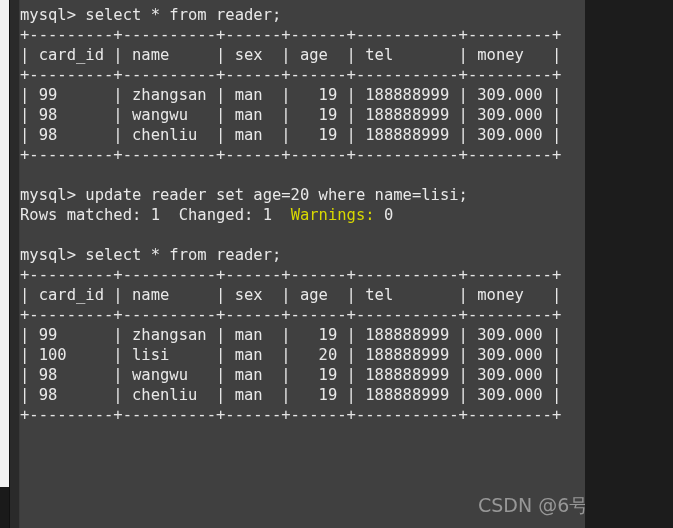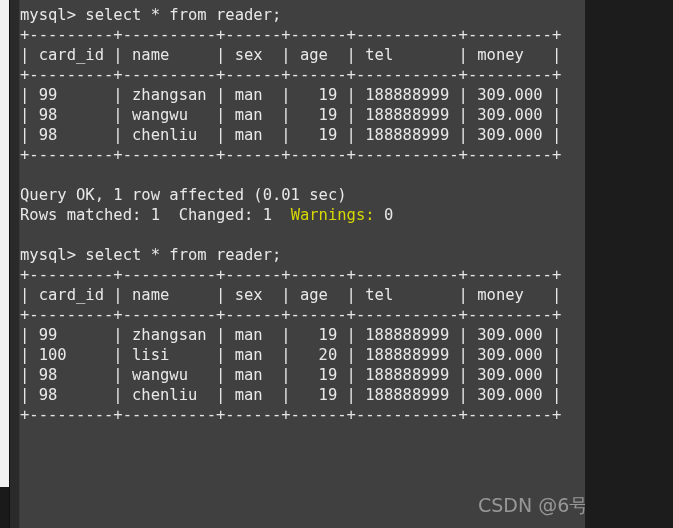--- a/index.html
+++ b/index.html
@@ -96,21 +96,21 @@
   <div id="term">
       <div class="line"><span class="c-default">mysql&gt; select * from reader;</span></div>
       <div class="line"><span class="c-rule">+---------+----------+------+------+-----------+---------+</span></div>
       <div class="line"><span class="c-default">| card_id | name     | sex  | age  | tel       | money   |</span></div>
       <div class="line"><span class="c-rule">+---------+----------+------+------+-----------+---------+</span></div>
       <div class="line"><span class="c-default">| 99      | zhangsan | man  |   19 | 188888999 | 309.000 |</span></div>
       <div class="line"><span class="c-default">| 98      | wangwu   | man  |   19 | 188888999 | 309.000 |</span></div>
       <div class="line"><span class="c-default">| 98      | chenliu  | man  |   19 | 188888999 | 309.000 |</span></div>
       <div class="line"><span class="c-rule">+---------+----------+------+------+-----------+---------+</span></div>
       <div class="line"><span class="c-default"> </span></div>
-      <div class="line"><span class="c-default">Query OK, 1 row affected (0.01 sec)</span></div>
+      <div class="line"><span class="c-default">mysql&gt; update reader set age=20 where name=lisi;</span></div>
       <div class="line"><span class="c-default">Rows matched: 1  Changed: 1  </span><span class="c-warn">Warnings:</span><span class="c-default"> 0</span></div>
       <div class="line"><span class="c-default"> </span></div>
       <div class="line"><span class="c-default">mysql&gt; select * from reader;</span></div>
       <div class="line"><span class="c-rule">+---------+----------+------+------+-----------+---------+</span></div>
       <div class="line"><span class="c-default">| card_id | name     | sex  | age  | tel       | money   |</span></div>
       <div class="line"><span class="c-rule">+---------+----------+------+------+-----------+---------+</span></div>
       <div class="line"><span class="c-default">| 99      | zhangsan | man  |   19 | 188888999 | 309.000 |</span></div>
       <div class="line"><span class="c-default">| 100     | lisi     | man  |   20 | 188888999 | 309.000 |</span></div>
       <div class="line"><span class="c-default">| 98      | wangwu   | man  |   19 | 188888999 | 309.000 |</span></div>
       <div class="line"><span class="c-default">| 98      | chenliu  | man  |   19 | 188888999 | 309.000 |</span></div>

